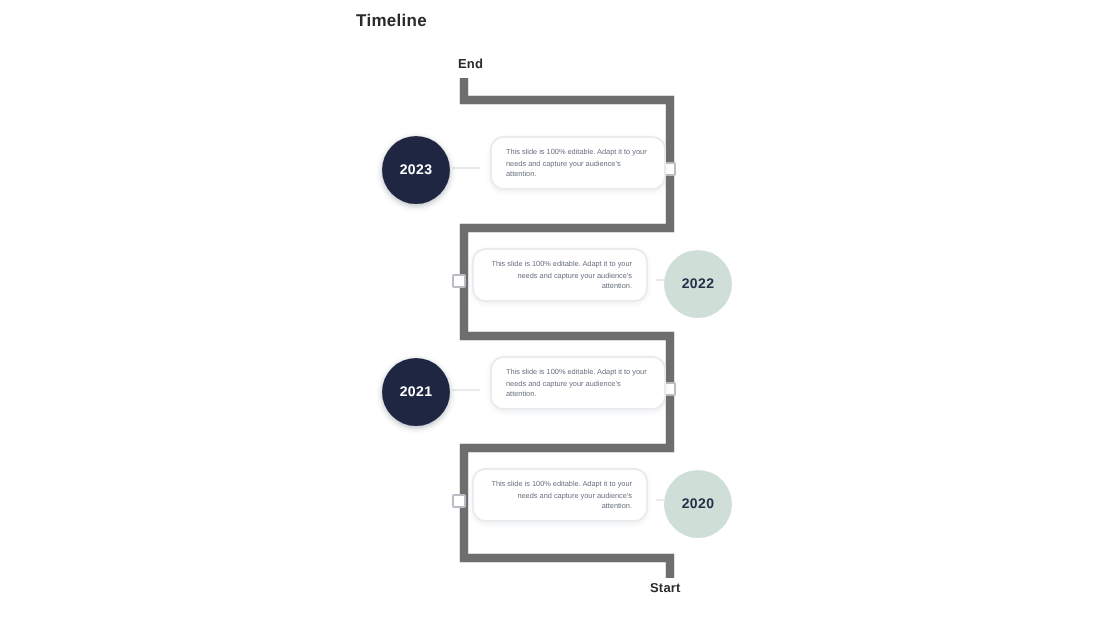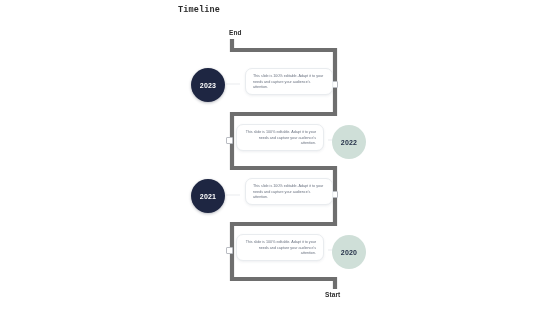--- a/index.html
+++ b/index.html
@@ -27,21 +27,20 @@
   
   .slide-title {
     position: absolute;
     left: 178px;
     top: 5px;
     font-size: 8.5px;
     font-weight: bold;
     color: #2b2b2b;
     letter-spacing: 0.15px;
     white-space: nowrap;
-    font-family: Liberation Mono, monospace;
   }
 
   
   .path-layer {
     position: absolute;
     left: 0;
     top: 0;
     width: 560px;
     height: 315px;
   }

